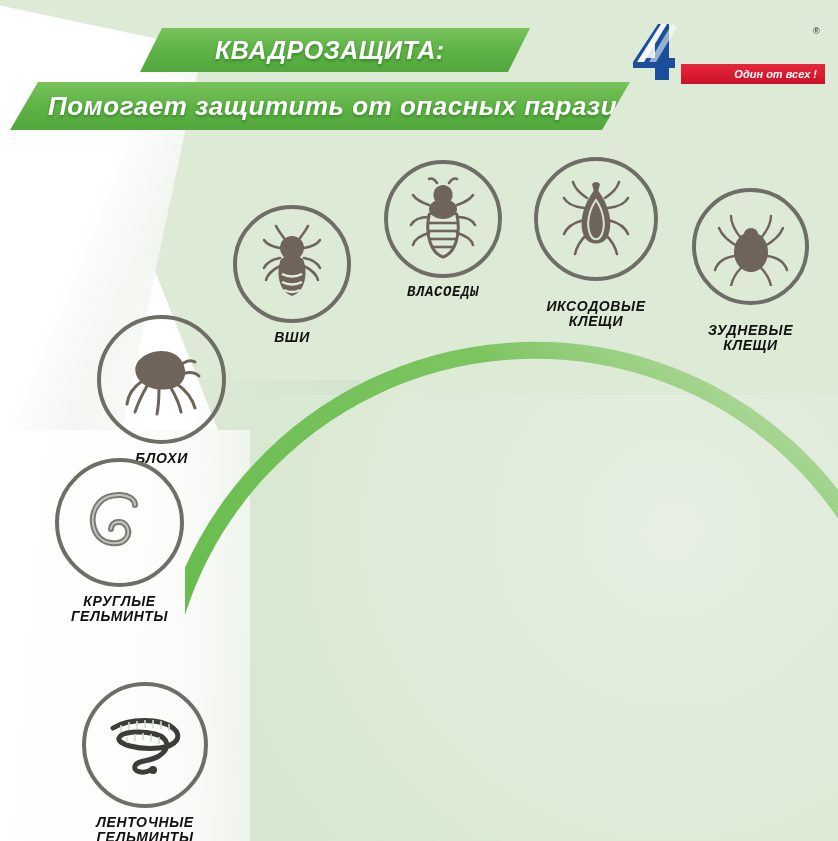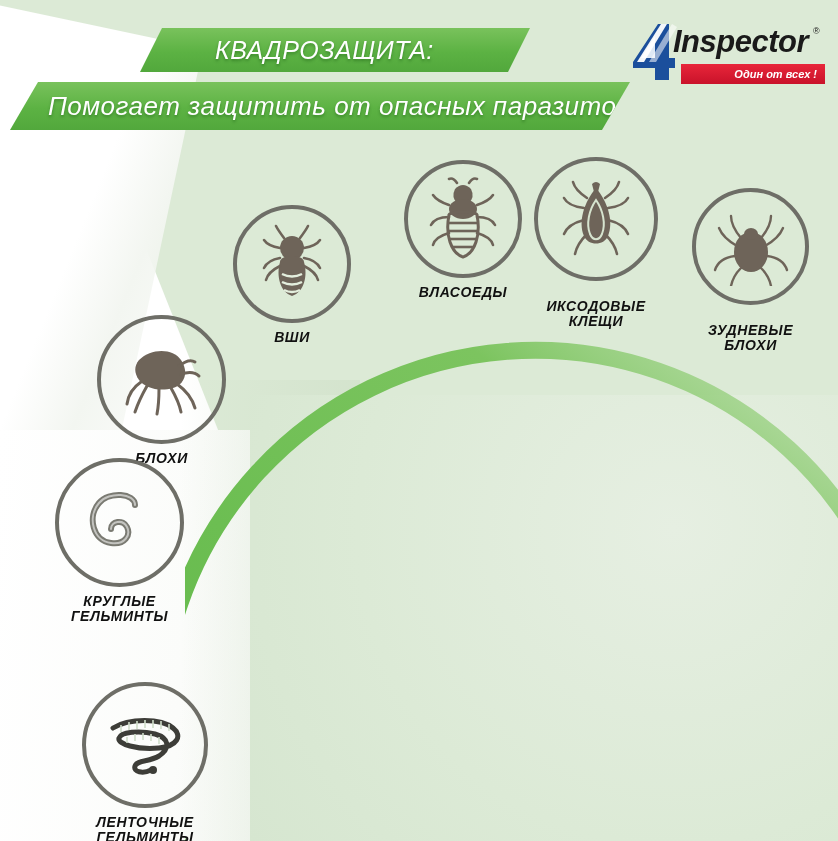--- a/index.html
+++ b/index.html
@@ -61,21 +61,21 @@
   .banner{
     position:absolute;
     background:linear-gradient(180deg,#79c25c 0%,#5cb243 55%,#52a83c 100%);
     display:flex;
     align-items:center;
     box-shadow:0 2px 4px rgba(0,0,0,0.10);
   }
   .banner span{
     color:#ffffff;
     font-style:italic;
-    font-weight:normal;
+    font-weight:bold;
     letter-spacing:0.5px;
     white-space:nowrap;
     text-shadow:0 2px 3px rgba(0,60,0,0.35);
   }
   .banner-1{
     left:140px; top:28px;
     width:390px; height:44px;
     clip-path:polygon(22px 0, 390px 0, 368px 44px, 0 44px);
   }
   .banner-1 span{
@@ -162,21 +162,21 @@
     line-height:1.08;
     letter-spacing:0.6px;
     white-space:pre-line;
   }
 
   
   .n-fleas     { left:97px;  top:315px; }
   .n-fleas  .pcircle { width:129px; height:129px; }
   .n-lice      { left:233px; top:205px; }
   .n-lice   .pcircle { width:118px; height:118px; }
-  .n-biting    { left:404px; top:160px; }
+  .n-biting    { left:384px; top:160px;font-family:Liberation Mono, monospace; }
   .n-biting .pcircle { width:118px; height:118px; }
   .n-ixodid    { left:534px; top:157px; }
   .n-ixodid .pcircle { width:124px; height:124px; }
   .n-mange     { left:692px; top:188px; }
   .n-mange  .pcircle { width:117px; height:117px; }
   .n-round     { left:55px;  top:458px; }
   .n-round  .pcircle { width:129px; height:129px; }
   .n-tape      { left:82px;  top:682px;justify-content:space-between; }
   .n-tape   .pcircle { width:126px; height:126px; }
 
@@ -367,21 +367,20 @@
     <span>Помогает защитить от опасных паразитов</span>
   </div>
 
   <div class="logo">
     <svg class="logo-four" viewBox="0 0 52 60">
       <path d="M33 2 L8 40 L8 46 L30 46 L30 58 L44 58 L44 46 L50 46 L50 36 L44 36 L44 2 Z" fill="#1b4f9c"></path>
       <path d="M30 14 L16 36 L30 36 Z" fill="#dfe9f5"></path>
       <path d="M36 2 L12 40 L19 40 L42 2 Z" fill="#ffffff" opacity="0.95"></path>
       <path d="M47 2 L24 40 L31 40 L52 5 Z" fill="#ffffff" opacity="0.55"></path>
     </svg>
-    <div class="logo-word">Inspector</div>
     <div class="logo-reg">®</div>
     <div class="logo-bar">
       <span>Один от всех !</span>
     </div>
   </div>
 
   <div class="pnode n-lice">
     <div class="pcircle">
       <svg width="72" height="80" viewBox="0 0 72 80">
         <circle cx="36" cy="24" r="12" fill="#6e6459"></circle>
@@ -482,21 +481,21 @@
           <path d="M26 38 q-14 -8 -18 -18"></path>
           <path d="M54 38 q14 -8 18 -18"></path>
           <path d="M24 48 q-16 2 -20 14"></path>
           <path d="M56 48 q16 2 20 14"></path>
           <path d="M30 60 q-8 8 -10 18"></path>
           <path d="M50 60 q8 8 10 18"></path>
         </g>
       </svg>
     </div>
     <div class="plabel">ЗУДНЕВЫЕ
-БЛОХИ</div>
+КЛЕЩИ</div>
   </div>
 
   <div class="pnode n-round">
     <div class="pcircle">
       <svg width="86" height="72" viewBox="0 0 86 72">
         <path d="M58 18 C58 6 32 4 22 16 C10 30 16 54 34 56 C48 58 54 48 50 40
                  C46 32 34 34 34 42" fill="none" stroke="#7a7a72" stroke-width="6" stroke-linecap="round"></path>
         <path d="M58 18 C58 6 32 4 22 16 C10 30 16 54 34 56 C48 58 54 48 50 40
                  C46 32 34 34 34 42" fill="none" stroke="#ffffff" stroke-width="2" stroke-linecap="round" opacity="0.55"></path>
       </svg>

